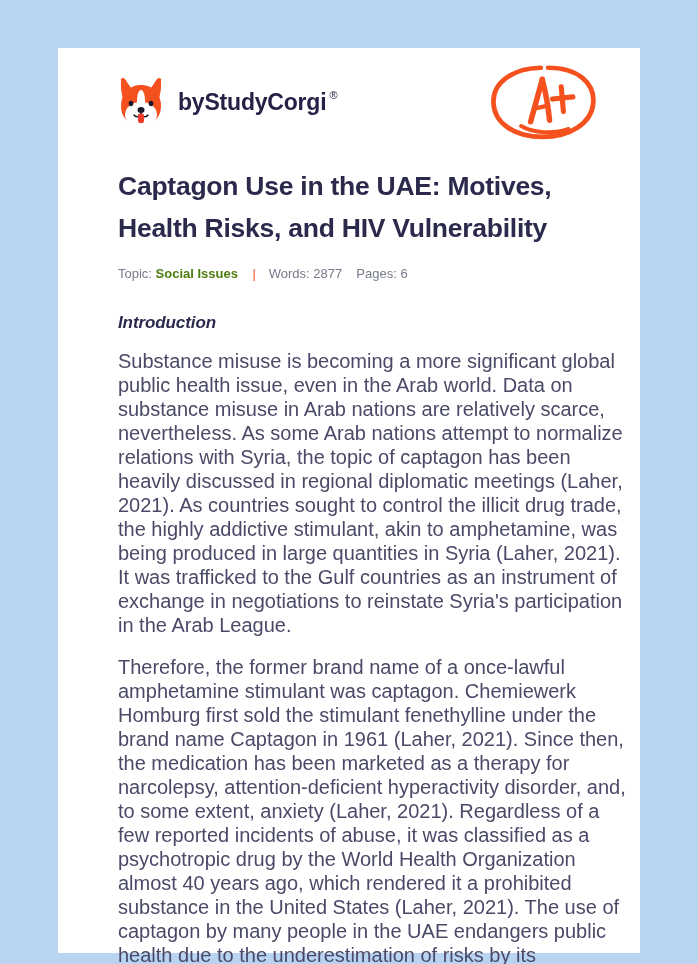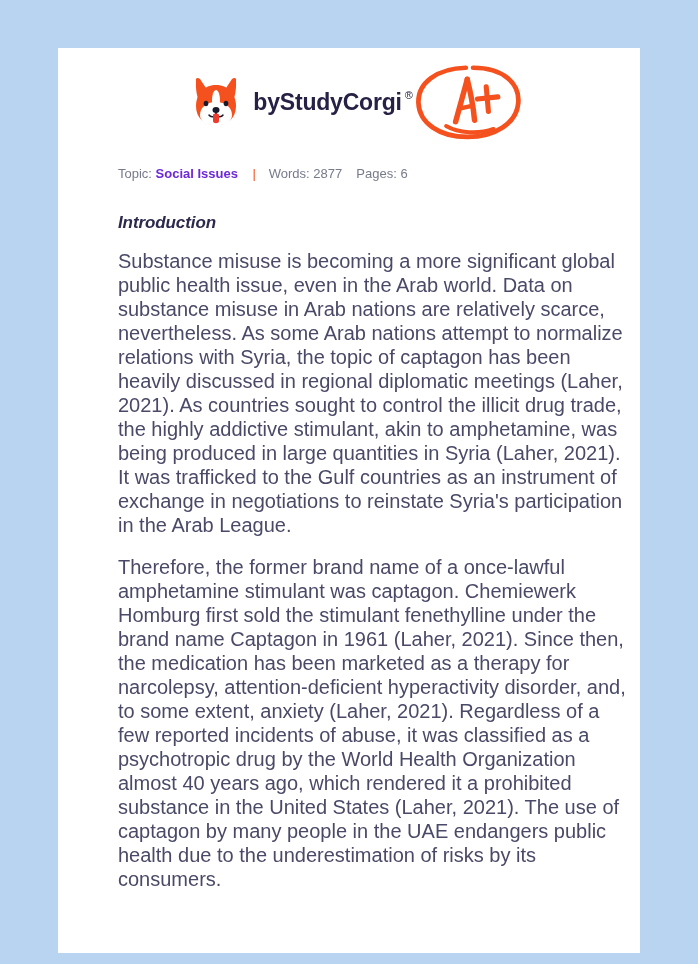--- a/index.html
+++ b/index.html
@@ -33,21 +33,21 @@
 
   
   .doc-header {
     position: absolute;
     left: 0;
     top: 0;
     width: 582px;
     height: 108px;
     display: flex;
     align-items: center;
-    justify-content: center;
+    justify-content: space-between;
     padding: 0 42px 0 60px;
     box-sizing: border-box;
   }
 
   .brand {
     display: flex;
     align-items: center;
     gap: 14px;
   }
 
@@ -103,21 +103,21 @@
 
   .doc-meta {
     font-size: 13px;
     color: #767a8a;
     margin-bottom: 30px;
     line-height: 1.3;
     white-space: nowrap;
   }
   .doc-meta .meta-label { color: #767a8a; }
   .doc-meta .meta-value-strong {
-    color: #6d28d9;
+    color: #4d7c0f;
     font-weight: bold;
   }
   .doc-meta .meta-sep {
     color: #f4511e;
     margin: 0 9px 0 11px;
   }
   .doc-meta .meta-gap { display: inline-block; width: 7px; }
 
   .section-heading {
     font-size: 17px;
@@ -187,20 +187,21 @@
         <path d="M100 38 L103 72" fill="none" stroke="#f4511e" stroke-width="7" stroke-linecap="round"></path>
         <path d="M88 55 L116 52" fill="none" stroke="#f4511e" stroke-width="7" stroke-linecap="round"></path>
 
         <path d="M45 92 C62 102 90 103 110 96" fill="none" stroke="#f4511e" stroke-width="5.5" stroke-linecap="round"></path>
       </svg>
 
     </div>
 
     <div class="doc-body">
 
+      <h1 class="doc-title">Captagon Use in the UAE: Motives, Health Risks, and HIV Vulnerability</h1>
 
       <div class="doc-meta">
         <span class="meta-label">Topic:</span>
         <span class="meta-value-strong">Social Issues</span>
         <span class="meta-sep">|</span>
         <span class="meta-label">Words:</span>
         <span class="meta-label">2877</span>
         <span class="meta-gap"></span>
         <span class="meta-label">Pages:</span>
         <span class="meta-label">6</span>

